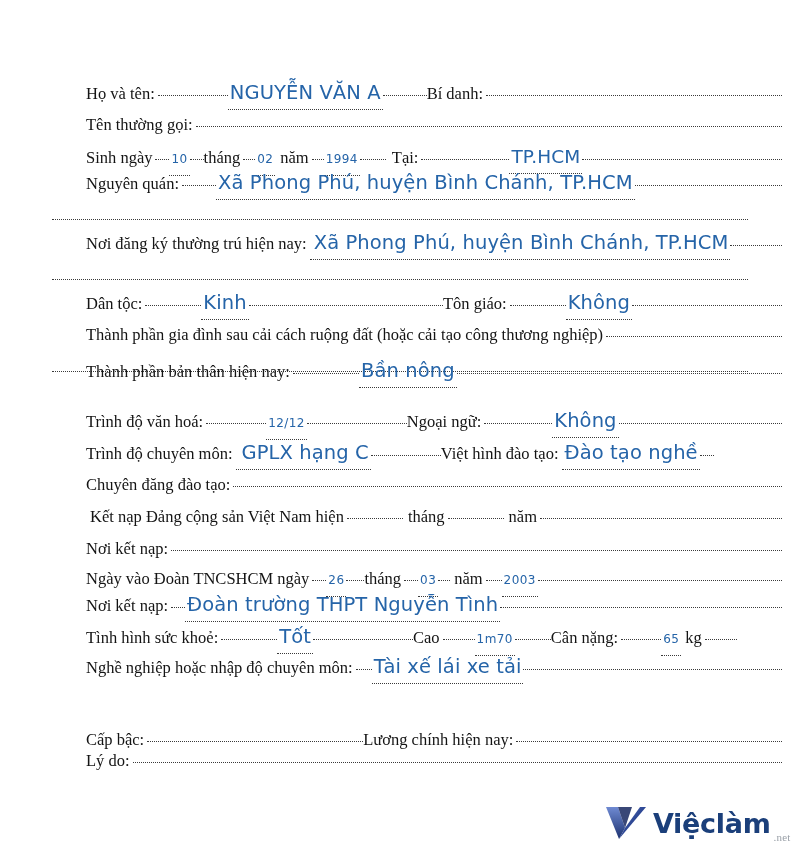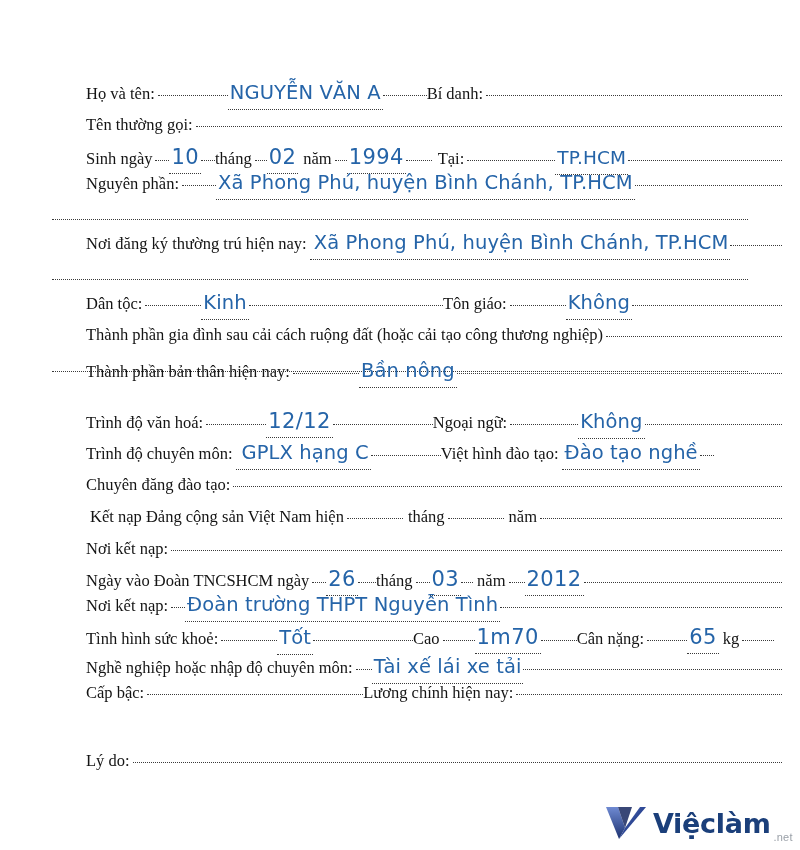--- a/index.html
+++ b/index.html
@@ -68,21 +68,21 @@
     font-family: "DejaVu Sans", sans-serif;
     font-weight: 400;
     color: #2564a8;
     font-size: 18.5px;
     letter-spacing: 0.1px;
     padding: 0 2px;
     position: relative;
     z-index: 2;
   }
   .hand.big { font-size: 19.5px; }
-  .hand.num { font-size: 21px; letter-spacing: 0.4px; }
+  .hand.num { font-size: 12px; letter-spacing: 0.4px; }
 
   
   .hand.under {
     border-bottom: 1.4px dotted #3a3a3a;
     padding-bottom: 1px;
   }
 
   
   .contline {
     position: absolute;
@@ -110,21 +110,21 @@
   }
   .logo-text {
     font-family: "DejaVu Sans", sans-serif;
     font-weight: bold;
     font-size: 27px;
     color: #1b3f7a;
     letter-spacing: -0.3px;
     line-height: 1;
   }
   .logo-tld {
-    font-family: Liberation Sans, sans-serif;
+    font-family: Liberation Serif, serif;
     font-size: 11px;
     color: #9aa0a8;
     align-self: flex-end;
     margin-left: -4px;
     margin-bottom: 3px;
     letter-spacing: 0.2px;
   }
 </style>
 </head>
 <body>
@@ -157,21 +157,21 @@
     <span class="dots" style="flex:0 0 12px"></span>
     <span class="hand num under">1994</span>
     <span class="dots" style="flex:0 0 26px"></span>
     <span class="lbl" style="padding-left:6px">Tại:</span>
     <span class="dots" style="flex:0 0 88px"></span>
     <span class="hand under">TP.HCM</span>
     <span class="dots"></span>
   </div>
 
   <div class="row" style="top:168px">
-    <span class="lbl">Nguyên phần:</span>
+    <span class="lbl">Nguyên quán:</span>
     <span class="dots" style="flex:0 0 34px"></span>
     <span class="hand big under">Xã Phong Phú, huyện Bình Chánh, TP.HCM</span>
     <span class="dots"></span>
   </div>
   <div class="contline" style="top:217px"></div>
 
   <div class="row" style="top:228px">
     <span class="lbl">Nơi đăng ký thường trú hiện nay:</span>
     <span class="hand big under" style="padding-left:4px">Xã Phong Phú, huyện Bình Chánh, TP.HCM</span>
     <span class="dots"></span>
@@ -245,21 +245,21 @@
     <span class="lbl">Ngày vào Đoàn TNCSHCM ngày</span>
     <span class="dots" style="flex:0 0 14px"></span>
     <span class="hand num under">26</span>
     <span class="dots" style="flex:0 0 18px"></span>
     <span class="lbl">tháng</span>
     <span class="dots" style="flex:0 0 14px"></span>
     <span class="hand num under">03</span>
     <span class="dots" style="flex:0 0 12px"></span>
     <span class="lbl" style="padding-left:4px">năm</span>
     <span class="dots" style="flex:0 0 16px"></span>
-    <span class="hand num under">2012</span>
+    <span class="hand num under">2003</span>
     <span class="dots"></span>
   </div>
 
   <div class="row" style="top:590px">
     <span class="lbl">Nơi kết nạp:</span>
     <span class="dots" style="flex:0 0 14px"></span>
     <span class="hand big under">Đoàn trường THPT Nguyễn Tình</span>
     <span class="dots"></span>
   </div>
 
@@ -279,21 +279,21 @@
     <span class="dots" style="flex:0 0 32px"></span>
   </div>
 
   <div class="row" style="top:652px">
     <span class="lbl">Nghề nghiệp hoặc nhập độ chuyên môn:</span>
     <span class="dots" style="flex:0 0 16px"></span>
     <span class="hand big under">Tài xế lái xe tải</span>
     <span class="dots"></span>
   </div>
 
-  <div class="row" style="top:678px">
+  <div class="row" style="top:725px">
     <span class="lbl">Cấp bậc:</span>
     <span class="dots" style="flex:0 0 216px"></span>
     <span class="lbl">Lương chính hiện nay:</span>
     <span class="dots"></span>
   </div>
 
 
   <div class="row" style="top:746px">
     <span class="lbl">Lý do:</span>
     <span class="dots"></span>

